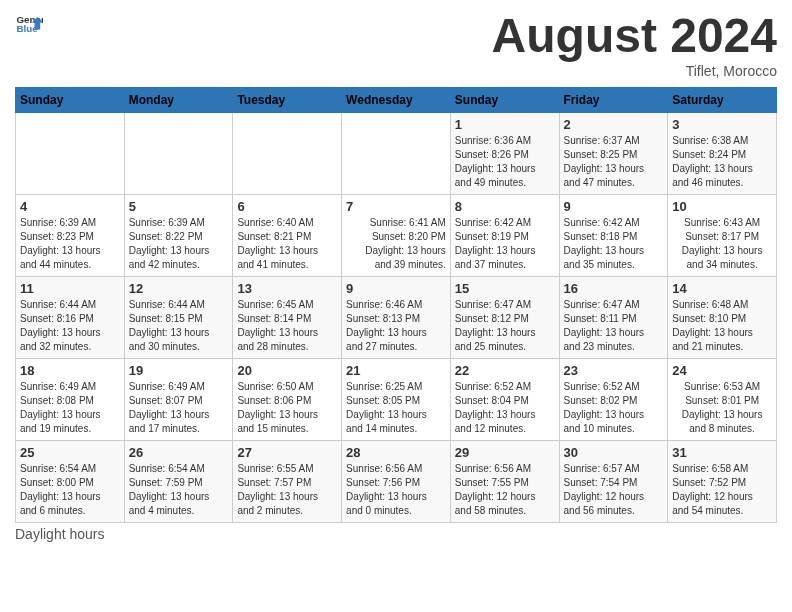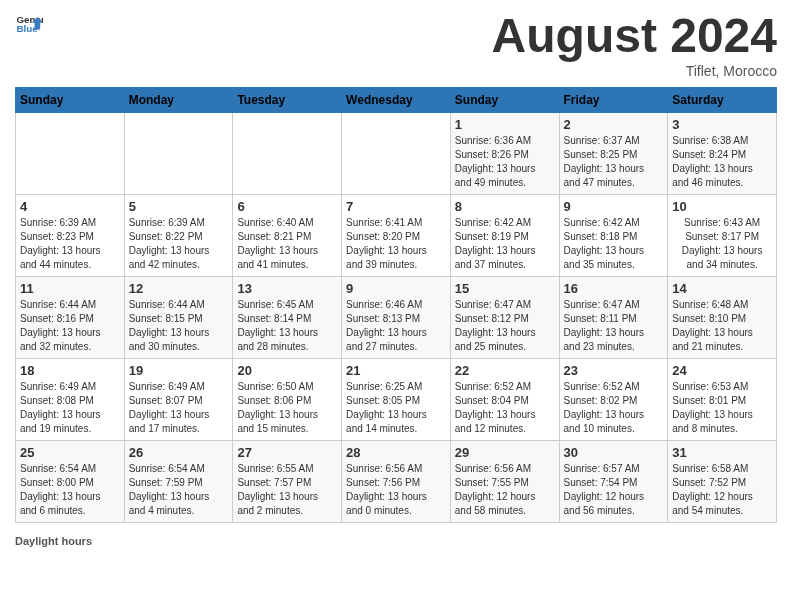--- a/index.html
+++ b/index.html
@@ -73,24 +73,23 @@
     }
     .day-info {
       font-size: 10px;
       color: #333;
       line-height: 1.4;
     }
     .empty-cell {
       background: #fff !important;
     }
     .footer {
-      margin-top: 12px;
-      font-size: 11px;
+      margin-top: 3px;
+      font-size: 14px;
       color: #555;
-      font-weight: bold;
     }
   </style>
 </head>
 <body>
 
 <div class="header">
   <div class="logo">
     <svg class="logo-icon" viewBox="0 0 40 40" xmlns="http://www.w3.org/2000/svg">
       <text x="2" y="18" font-size="14" font-weight="bold" fill="#333">General</text>
       <text x="2" y="32" font-size="14" font-weight="bold" fill="#3a7bbf">Blue</text>
@@ -154,21 +153,21 @@
 Daylight: 13 hours and 42 minutes.</div>
         </td>
         <td>
           <span class="day-number">6</span>
           <div class="day-info" style="white-space: pre-line;">Sunrise: 6:40 AM
 Sunset: 8:21 PM
 Daylight: 13 hours and 41 minutes.</div>
         </td>
         <td>
           <span class="day-number">7</span>
-          <div class="day-info" style="white-space: pre-line;">Sunrise: 6:41 AM
+          <div class="day-info" style="white-space: pre-line; text-align: right;">Sunrise: 6:41 AM
 Sunset: 8:20 PM
 Daylight: 13 hours and 39 minutes.</div>
         </td>
         <td>
           <span class="day-number">8</span>
           <div class="day-info" style="white-space: pre-line;">Sunrise: 6:42 AM
 Sunset: 8:19 PM
 Daylight: 13 hours and 37 minutes.</div>
         </td>
         <td>
@@ -260,21 +259,21 @@
 Daylight: 13 hours and 12 minutes.</div>
         </td>
         <td>
           <span class="day-number">23</span>
           <div class="day-info" style="white-space: pre-line;">Sunrise: 6:52 AM
 Sunset: 8:02 PM
 Daylight: 13 hours and 10 minutes.</div>
         </td>
         <td>
           <span class="day-number">24</span>
-          <div class="day-info" style="white-space: pre-line;">Sunrise: 6:53 AM
+          <div class="day-info" style="white-space: pre-line; text-align: center;">Sunrise: 6:53 AM
 Sunset: 8:01 PM
 Daylight: 13 hours and 8 minutes.</div>
         </td>
       </tr>
       <tr>
         <td>
           <span class="day-number">25</span>
           <div class="day-info" style="white-space: pre-line;">Sunrise: 6:54 AM
 Sunset: 8:00 PM
 Daylight: 13 hours and 6 minutes.</div>

